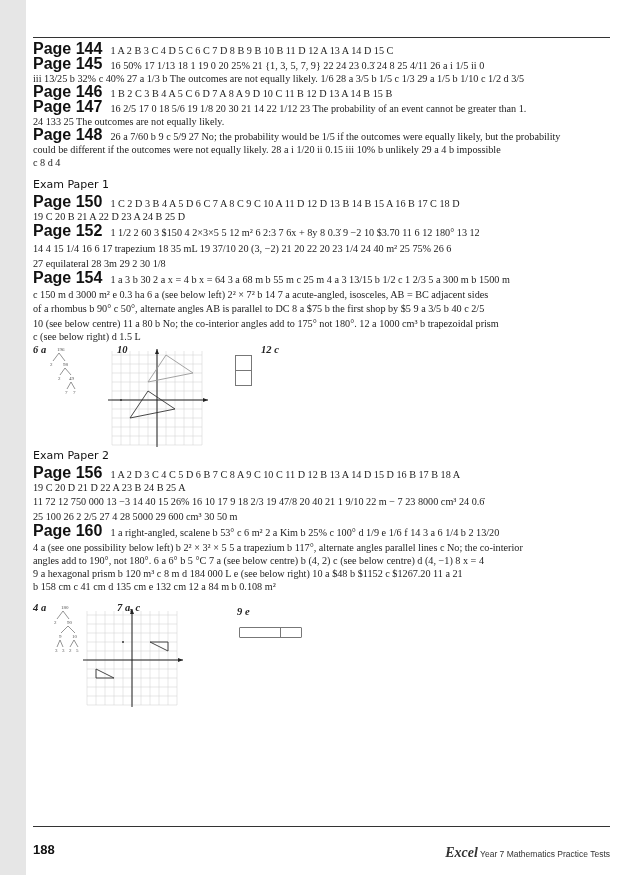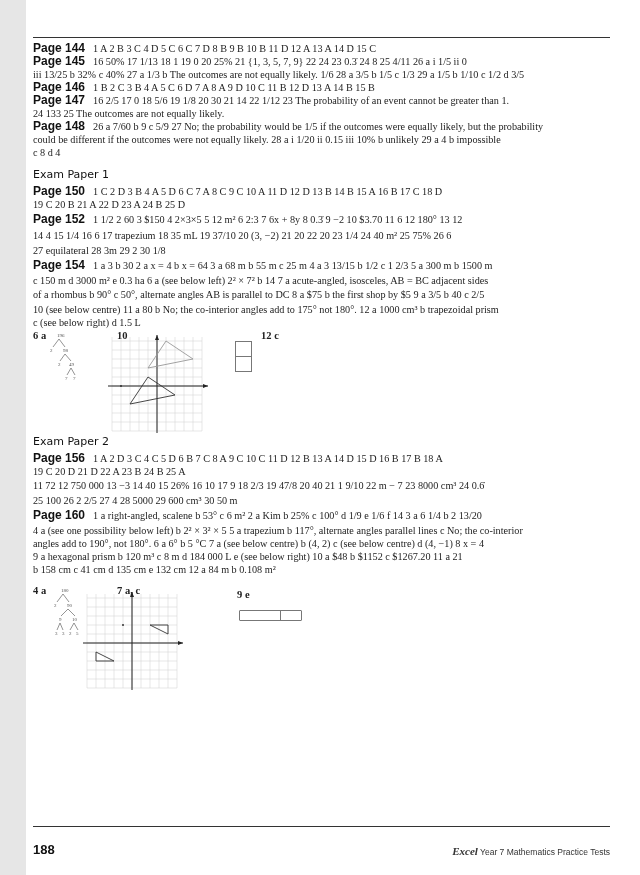--- a/index.html
+++ b/index.html
@@ -2,35 +2,35 @@
 <html><head>
 <meta charset="utf-8">
 <style>
   html, body { margin:0; padding:0; }
   body { width:640px; height:875px; background:#ffffff; position:relative; overflow:hidden;
          font-family:"Liberation Serif", serif; color:#222; }
   .margin-strip { position:absolute; left:0; top:0; width:26px; height:875px; background:#e6e6e6; }
   .top-rule { position:absolute; left:33px; top:37px; width:577px; height:1px; background:#333; }
   .content { position:absolute; left:33px; top:42px; width:580px; font-size:10.2px; line-height:13px; }
   .line { white-space:nowrap; }
-  .pg { font-family:"Liberation Sans", sans-serif; font-weight:bold; font-size:12px; margin-right:8px; color:#111; }
+  .pg { font-family:"Liberation Sans", sans-serif; font-weight:bold; font-size:16px; margin-right:8px; color:#111; }
   .sec { font-family:"DejaVu Sans", sans-serif; font-size:11px; line-height:20px; margin-top:6px; color:#111; }
   .tall { line-height:16px; }
   .figs { position:relative; height:95px; }
-  .figlbl { position:absolute; font-weight:bold; font-size:10.5px; }
+  .figlbl { position:absolute; font-weight:bold; font-size:10.5px;font-style:italic; }
   .tree { position:absolute; font-size:5px; color:#555; }
   .grid { position:absolute; }
   .box12c { position:absolute; width:15px; height:29px; border:1px solid #777; }
   .box12c::after { content:""; position:absolute; left:0; top:14px; width:15px; height:1px; background:#777; }
   .box9e { position:absolute; width:61px; height:9px; border:1px solid #777; border-radius:1px; }
   .box9e::after { content:""; position:absolute; left:40px; top:0; width:1px; height:9px; background:#777; }
   .bottom-rule { position:absolute; left:33px; top:826px; width:577px; height:1px; background:#333; }
   .folio { position:absolute; left:33px; top:842px; font-family:"Liberation Sans", sans-serif; font-weight:bold; font-size:13px; color:#111; }
   .running { position:absolute; right:30px; top:845px; font-family:"Liberation Sans", sans-serif; font-size:8.5px; color:#333; }
-  .running .brand { font-family:"Liberation Serif", serif; font-style:italic; font-weight:bold; font-size:11px;margin-top:22px; }
+  .running .brand { font-family:"Liberation Serif", serif; font-style:italic; font-weight:bold; font-size:14px;margin-top:22px; }
 </style>
 </head>
 <body>
 
 <div class="margin-strip"></div>
 <div class="top-rule"></div>
 
 <div class="content">
 
   <div class="line"><span class="pg">Page 144</span><span>1 A  2 B  3 C  4 D  5 C  6 C  7 D  8 B  9 B  10 B  11 D  12 A  13 A  14 D  15 C</span></div>

